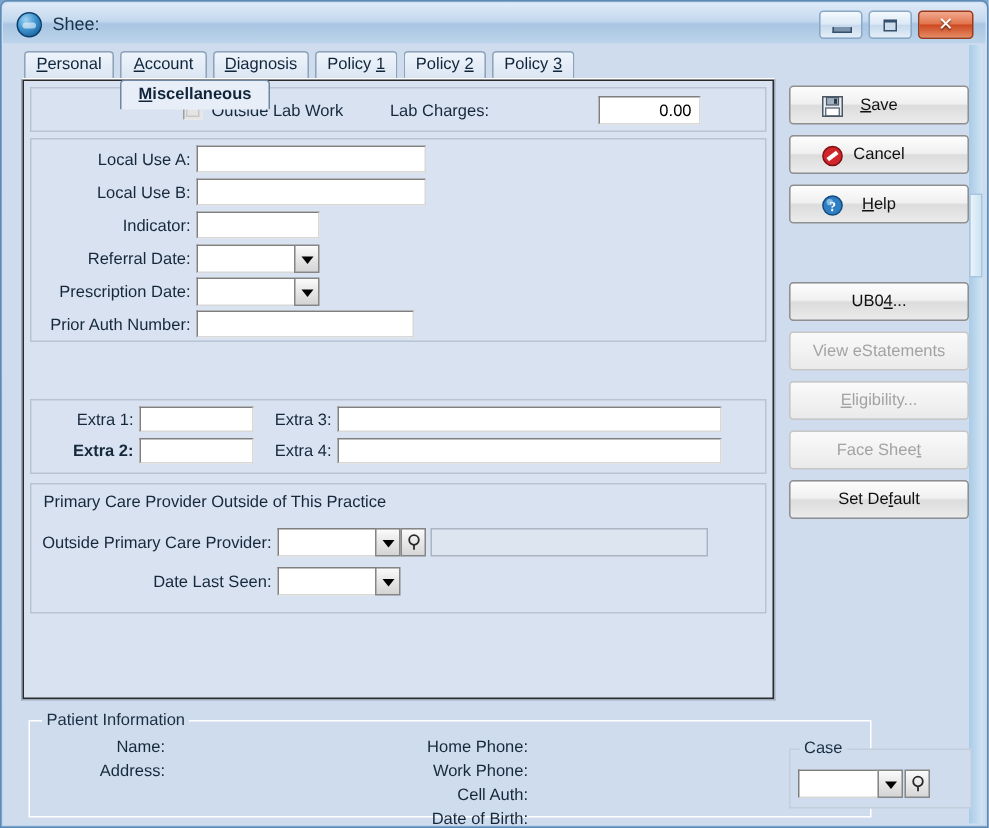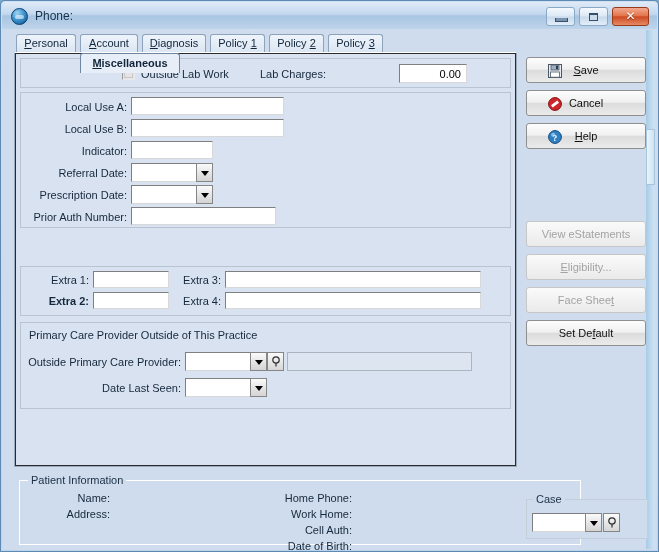--- a/index.html
+++ b/index.html
@@ -194,21 +194,21 @@
     border:1px solid #a7c6dd;box-sizing:border-box;
   }
 </style>
 </head>
 <body>
 
 <div id="window">
 
   <div id="titlebar">
     <div id="app-icon"></div>
-    <div id="title-text">Phone:</div>
+    <div id="title-text">Shee:</div>
 
     <div class="wbtn" id="btn-min">
       <i></i>
     </div>
     <div class="wbtn" id="btn-max">
       <i></i>
     </div>
     <div class="wbtn" id="btn-close">
       <span>✕</span>
     </div>
@@ -317,21 +317,21 @@
 
         <div class="lbl" style="left:0px;top:11px;width:90px;">Name:</div>
         <div class="lbl left" style="left:96px;top:11px;"></div>
 
         <div class="lbl" style="left:0px;top:27px;width:90px;">Address:</div>
         <div class="lbl left" style="left:96px;top:27px;"></div>
 
         <div class="lbl" style="left:180px;top:11px;width:152px;">Home Phone:</div>
         <div class="lbl left" style="left:338px;top:11px;"></div>
 
-        <div class="lbl" style="left:180px;top:27px;width:152px;">Work Home:</div>
+        <div class="lbl" style="left:180px;top:27px;width:152px;">Work Phone:</div>
         <div class="lbl left" style="left:338px;top:27px;"></div>
 
         <div class="lbl" style="left:180px;top:43px;width:152px;">Cell Auth:</div>
         <div class="lbl left" style="left:338px;top:43px;"></div>
 
         <div class="lbl" style="left:180px;top:59px;width:152px;">Date of Birth:</div>
         <div class="lbl left" style="left:338px;top:59px;"></div>
       </div>
 
     </div>
@@ -364,20 +364,23 @@
         <span class="bico">
           <svg width="16" height="16" viewBox="0 0 16 16">
             <circle cx="8" cy="8" r="6.4" fill="#2f7fc4" stroke="#134a7c"></circle>
             <circle cx="6.2" cy="5.8" r="2.1" fill="#a9d6f4" opacity=".7"></circle>
             <text x="8" y="11.6" font-size="9" font-family="Liberation Serif, serif" font-weight="bold" fill="#ffffff" text-anchor="middle">?</text>
           </svg>
         </span>
         <span><u>H</u>elp</span>
       </div>
 
+      <div class="pbtn" style="top:156px;">
+        <span>UB0<u>4</u>...</span>
+      </div>
 
       <div class="pbtn disabled" style="top:189px;">
         <span>View eStatements</span>
       </div>
 
       <div class="pbtn disabled" style="top:222px;">
         <span><u>E</u>ligibility...</span>
       </div>
 
       <div class="pbtn disabled" style="top:255px;">

